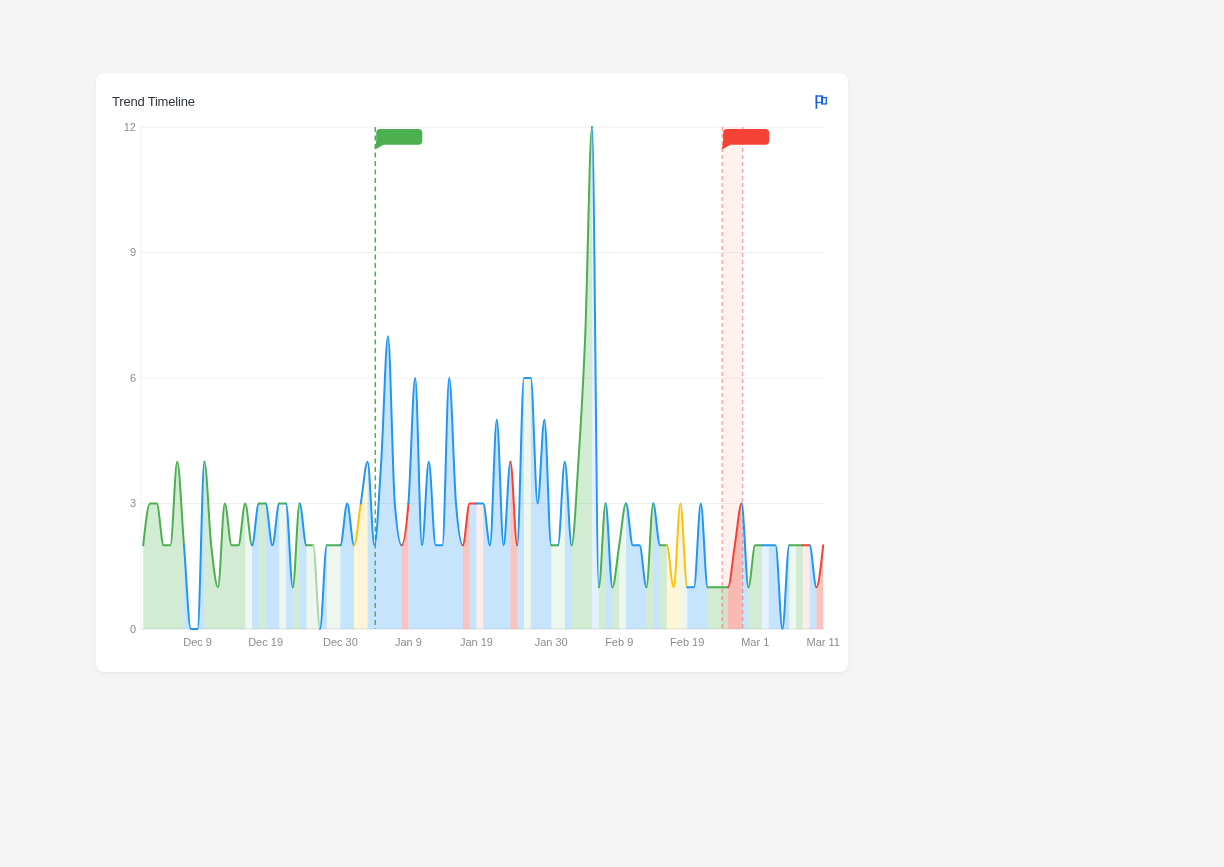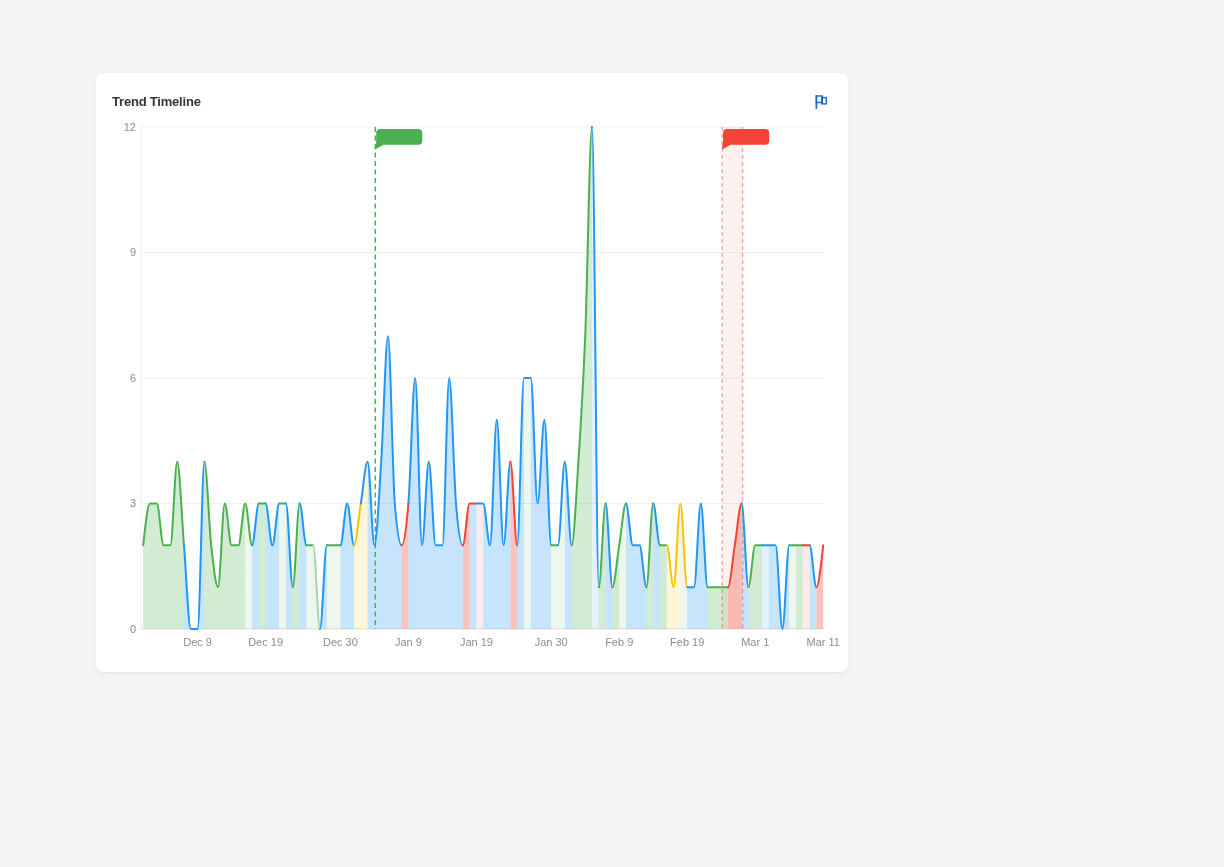--- a/index.html
+++ b/index.html
@@ -1,19 +1,19 @@
 <!DOCTYPE html>
 <html><head>
 <meta charset="utf-8">
 <style>
 * { margin:0; padding:0; box-sizing:border-box; }
 html,body { width:1224px; height:867px; background:#f5f5f5; font-family:"Liberation Sans", sans-serif; }
 .card { position:absolute; left:96px; top:73px; width:752px; height:599px; background:#fff; border-radius:8px;
   box-shadow:0 1px 2px rgba(0,0,0,0.04), 0 2px 8px rgba(0,0,0,0.04); }
-.title { position:absolute; left:112px; top:94px; font-size:13px; font-weight:700; color:#30343b; letter-spacing:-0.2px; }
+.title { position:absolute; left:112px; top:94px; font-size:13px; font-weight:400; color:#30343b; letter-spacing:-0.2px; }
 .flag { position:absolute; left:814px; top:94px; }
 </style>
 </head>
 <body>
 <div class="card"></div>
 <div class="title">Trend Timeline</div>
 <svg class="flag" width="16" height="16" viewBox="0 0 16 16">
     <g fill="none" stroke="#1c64d9" stroke-width="1.35">
       <path d="M2.4 1.2V14.8" stroke-width="1.7"></path>
       <rect x="2.4" y="2" width="6" height="6.5"></rect>

